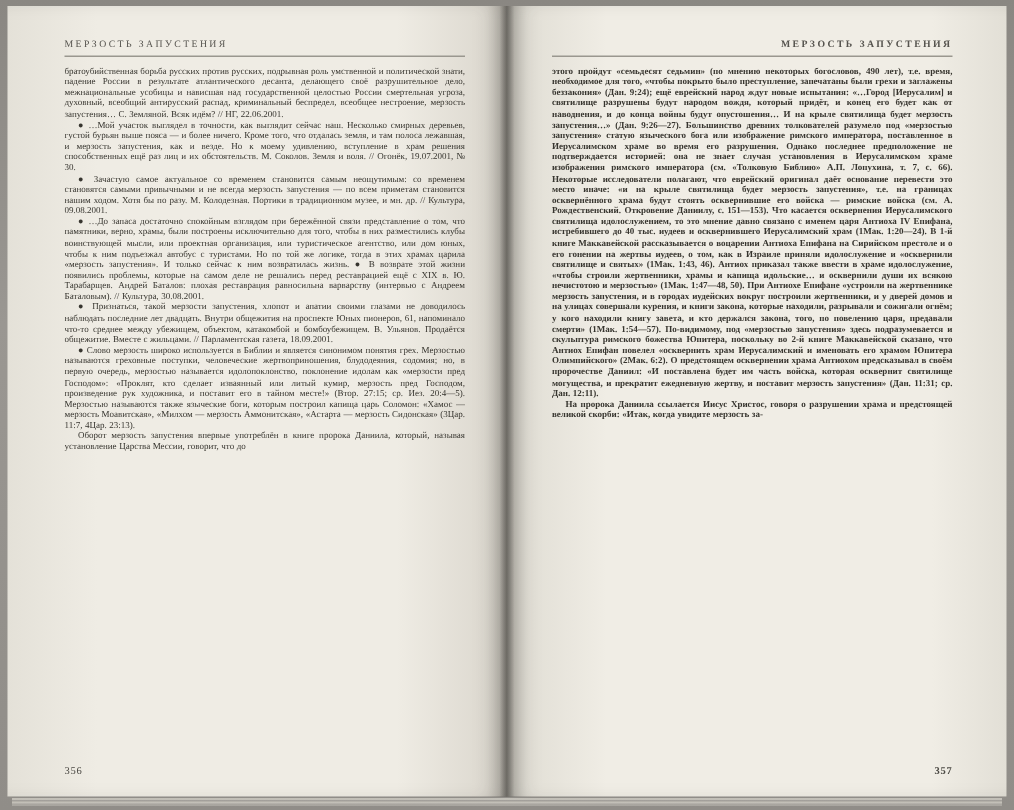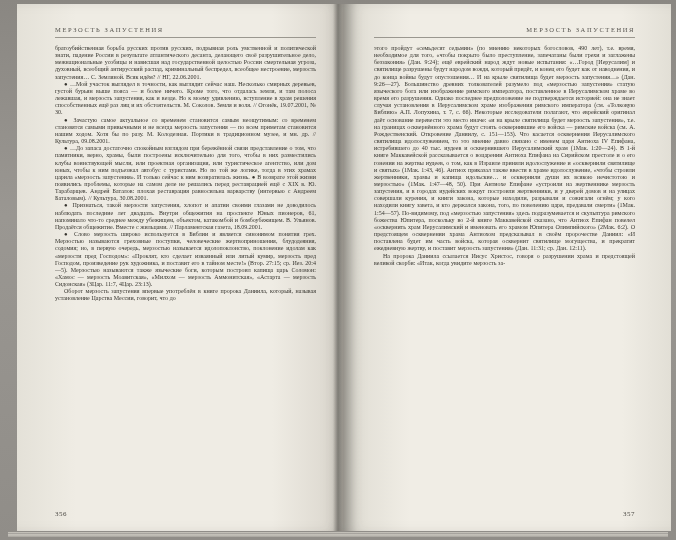--- a/index.html
+++ b/index.html
@@ -17,35 +17,35 @@
     height: 540px;
     background: linear-gradient(180deg, #8a8782 0%, #9a9792 40%, #908d88 100%);
   }
   .spread {
     position: absolute;
     left: 5px;
     right: 5px;
     top: 4px;
     bottom: 9px;
     display: flex;
-    margin-left: 12px;
   }
   .page {
     position: relative;
     flex: 1 1 50%;
     background: #edeae2;
     color: #35332e;
   }
   .page.left {
     background: linear-gradient(90deg, #e4e1d8 0%, #efece4 18%, #efece4 78%, #ddd9d0 96%, #c9c5bc 100%);
     box-shadow: inset -14px 0 18px -12px rgba(40,38,34,0.55);
   }
   .page.right {
     background: linear-gradient(90deg, #cfccc3 0%, #e2dfd6 4%, #f0ede5 20%, #f0ede5 85%, #e2dfd6 100%);
     box-shadow: inset 14px 0 18px -12px rgba(40,38,34,0.55);
+    font-weight: bold;
   }
   .page-inner {
     position: absolute;
     top: 22px;
     bottom: 30px;
   }
   .page.left .page-inner { left: 38px; right: 28px; }
   .page.right .page-inner { left: 30px; right: 36px; }
   .running-head {
     font-size: 6.5px;

